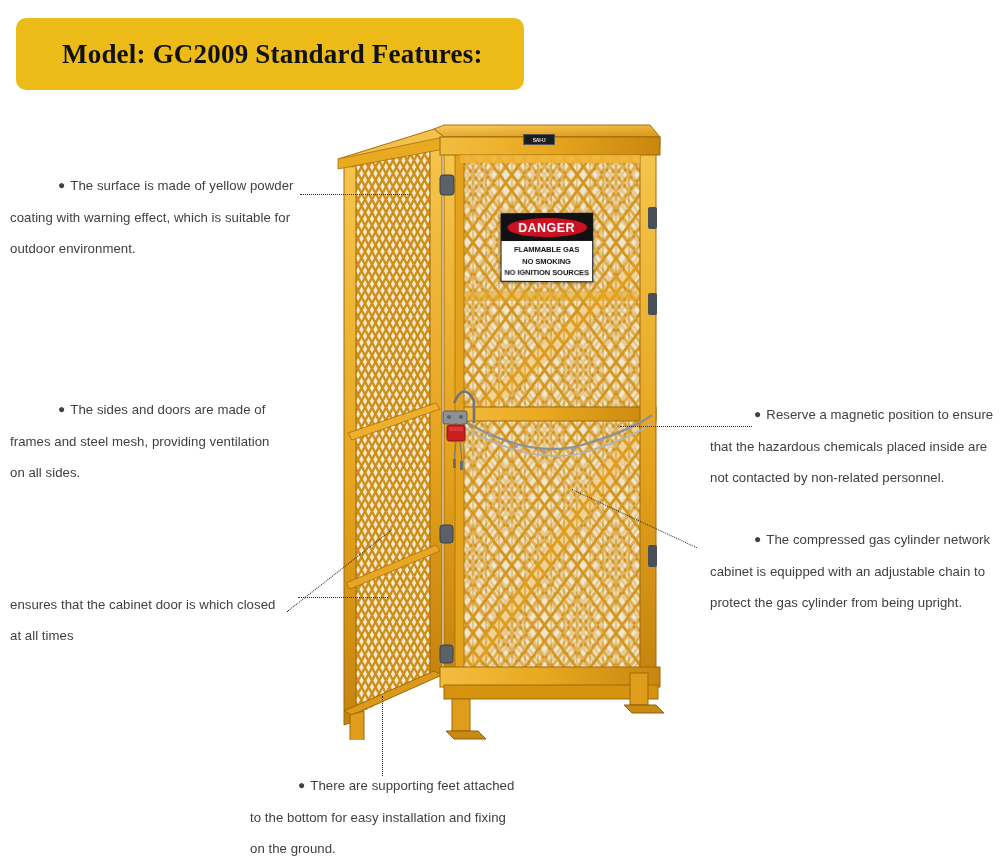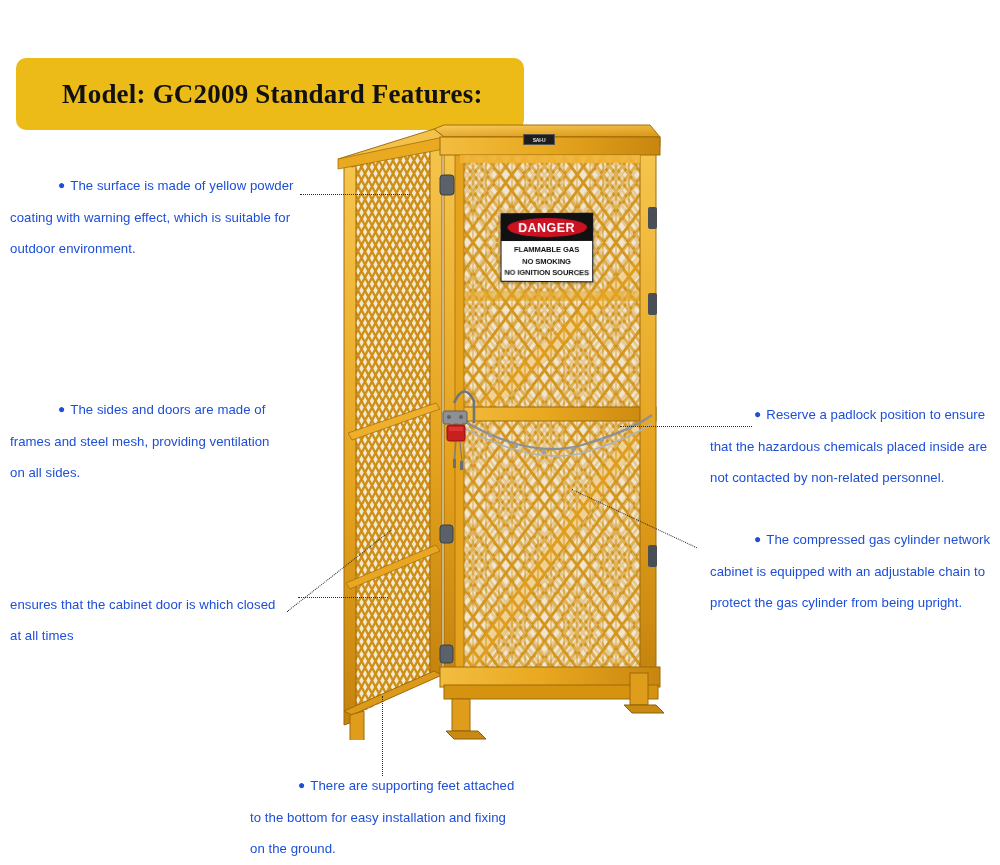--- a/index.html
+++ b/index.html
@@ -17,38 +17,37 @@
 
   
   #title-banner {
     position: absolute;
     left: 16px; top: 18px;
     width: 508px; height: 72px;
     background: #EDBB18;
     border-radius: 10px;
     display: flex;
     align-items: center;
-    margin-top: 40px;
   }
   #title-text {
     font-family: "Liberation Serif", serif;
     font-weight: bold;
     font-size: 27px;
     color: #111111;
     letter-spacing: 0.2px;
     padding-left: 46px;
     white-space: nowrap;
   }
 
   
   .feature-block {
     position: absolute;
     font-size: 13.2px;
     line-height: 31px;
-    color: #1d4ed8;
+    color: #404040;
     letter-spacing: 0.05px;
   }
   .feature-block .bullet-line { display: block; }
   .feature-block .bullet {
     font-size: 12px;
     padding-right: 5px;
     position: relative;
     top: -1px;
   }
   .indent { display: inline-block; width: 48px; }
@@ -350,21 +349,21 @@
   <span class="bullet-line">on all sides.</span>
 </div>
 
 <div class="feature-block" id="feat-magnet">
   <span class="bullet-line">ensures that the cabinet door is which closed</span>
   <span class="bullet-line">at all times</span>
 </div>
 
 <div class="feature-block" id="feat-padlock">
   <span class="bullet-line">
-    <span class="indent-sm"></span><span class="bullet">●</span><span>Reserve a padlock position to ensure</span>
+    <span class="indent-sm"></span><span class="bullet">●</span><span>Reserve a magnetic position to ensure</span>
   </span>
   <span class="bullet-line">that the hazardous chemicals placed inside are</span>
   <span class="bullet-line">not contacted by non-related personnel.</span>
 </div>
 
 <div class="feature-block" id="feat-chain">
   <span class="bullet-line">
     <span class="indent-sm"></span><span class="bullet">●</span><span>The compressed gas cylinder network</span>
   </span>
   <span class="bullet-line">cabinet is equipped with an adjustable chain to</span>

